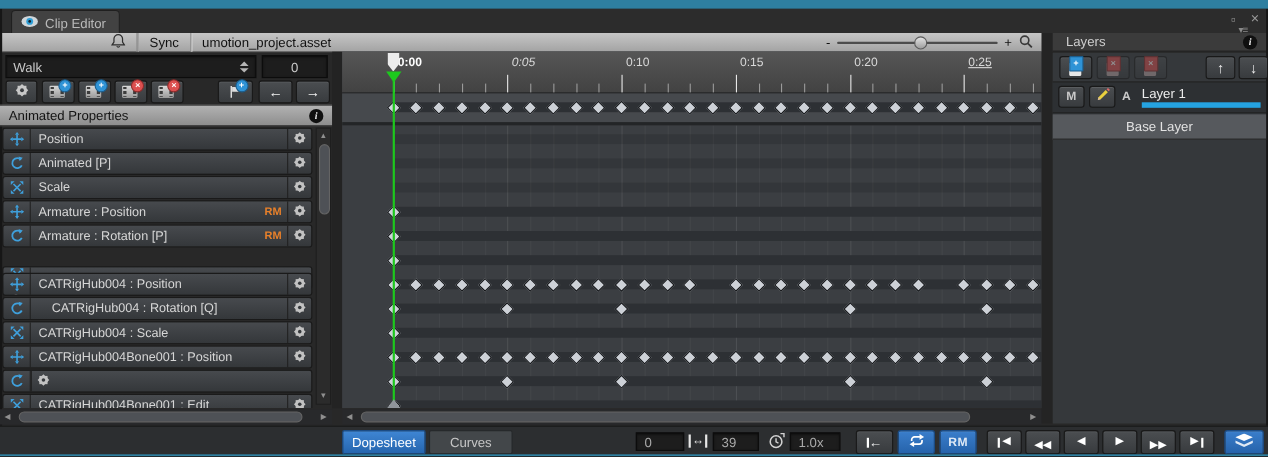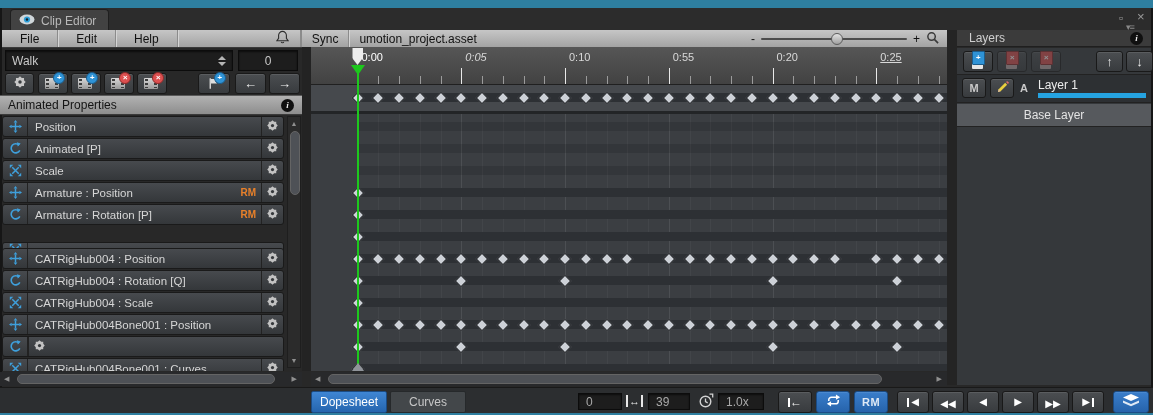--- a/index.html
+++ b/index.html
@@ -64,21 +64,21 @@
   .vsb .sa{position:absolute;left:0;width:100%;text-align:center;color:#8f8f8f;font-size:7px;}
   .vsb-thumb{position:absolute;left:2px;top:14px;width:8px;height:62px;background:#4e5156;border:1px solid #646464;border-radius:6px;}
   .hsb{top:372px;height:14px;background:#28292b;}
   .hsb .sa{position:absolute;top:3px;color:#8f8f8f;font-size:7px;}
   .hsb-thumb{position:absolute;top:2px;height:8px;background:#4e5156;border:1px solid #646464;border-radius:6px;}
   .status{left:0px;top:391px;width:302px;text-align:center;color:#b0b0b0;font-size:12px;}
   
   .tl{left:311px;top:47px;width:636px;height:324px;background:#3b3e42;overflow:hidden;}
   .ruler{position:absolute;left:0;top:0;width:100%;height:38px;background:linear-gradient(#565656,#424242);border-bottom:1px solid #202020;box-sizing:border-box;cursor:pointer;}
   .rlabel{position:absolute;top:4px;font-size:11px;color:#d9d9d9;}
-  .rlabel.first{font-weight:normal;color:#fff;text-align:right;}
+  .rlabel.first{font-weight:bold;color:#fff;text-align:right;}
   .tick{position:absolute;width:1px;}
   .tick.minor{top:29px;height:8px;background:#9b9b9b;}
   .tick.major{top:21px;height:16px;background:#e8e8e8;}
   .summary{position:absolute;left:0;top:38px;width:100%;height:26px;background:#46494d;border-bottom:3px solid #232527;box-sizing:content-box;}
   .dbody{position:absolute;left:0;top:67px;width:100%;height:257px;overflow:hidden;}
   .lane{position:absolute;height:9px;background:#2d3034;}
   .lane.faint{background:rgba(0,0,0,.12);}
   .gridline{position:absolute;top:38px;height:286px;width:1px;background:rgba(255,255,255,.04);}
   .gridline.major{background:rgba(255,255,255,.09);}
   .kf{position:absolute;width:9px;height:9px;background:#cdd1d7;border:1px solid #141619;transform:translate(-50%,-50%) rotate(45deg);box-sizing:border-box;}
@@ -133,25 +133,20 @@
             <circle cx="9" cy="6" r="1.4" fill="#14222c"></circle>
           </svg></span>
       <span>Clip Editor</span>
     </div>
     <div class="abs winctl" style="left:1117px;top:4px;">▫</div>
     <div class="abs winctl" style="left:1135px;top:3px;font-size:13px;">×</div>
     <div class="abs panemenu" style="left:1124px;top:14px;">▾≡</div>
   </div>
 
   <div class="abs menubar">
-    <div id="menu-items" style="display:flex;">
-        <div class="menu-item">File</div>
-        <div class="menu-item">Edit</div>
-        <div class="menu-item">Help</div>
-      </div>
     <div class="mb-spacer"></div>
     <div class="bell-cell">
       <span><svg width="13" height="14" viewBox="0 0 14 15">
             <path d="M7 1.5a4.2 4.2 0 0 1 4.2 4.2v3.2L13 11.5H1L2.8 8.9V5.7A4.2 4.2 0 0 1 7 1.5z" fill="none" stroke="#2e2e2e" stroke-width="1.2"></path>
             <path d="M5.6 12.8a1.5 1.5 0 0 0 2.8 0" fill="none" stroke="#2e2e2e" stroke-width="1.2"></path>
           </svg></span>
     </div>
     <div class="sync-cell">Sync</div>
     <div class="asset-cell">umotion_project.asset</div>
     <div class="zoomer">
@@ -387,21 +382,21 @@
           <span><svg width="13" height="13" viewBox="0 0 16 16">
               <g fill="#c2c2c2">
                 <rect x="3.4" y="3.4" width="9.2" height="9.2"></rect>
                 <rect x="3.4" y="3.4" width="9.2" height="9.2" transform="rotate(45 8 8)"></rect>
                 <circle cx="8" cy="8" r="4.6"></circle>
               </g>
               <circle cx="8" cy="8" r="2" fill="#36393c"></circle>
             </svg></span>
         </button>
       </div>
-      <div class="prow" style="top: 154px;">
+      <div class="prow" style="top: 154px; gap: 12px;">
         <span class="picon">
           <svg width="13" height="13" viewBox="0 0 16 16">
             <path d="M13.3 10.2A5.6 5.6 0 1 1 12.4 3.9" fill="none" stroke="#3fa0dc" stroke-width="2"></path>
             <path d="M9.6.3 14.4 1.8 10.8 5.4z" fill="#3fa0dc"></path>
           </svg>
         </span>
         <span class="plabel">CATRigHub004 : Rotation [Q]</span>
         <button class="pgear">
           <span><svg width="13" height="13" viewBox="0 0 16 16">
               <g fill="#c2c2c2">
@@ -486,21 +481,21 @@
           <svg width="13" height="13" viewBox="0 0 16 16">
             <path d="M4 4 12 12M12 4 4 12" stroke="#3fa0dc" stroke-width="1.8"></path>
             <g fill="#3fa0dc">
               <path d="M1 1h4.2L1 5.2z"></path>
               <path d="M15 1v4.2L10.8 1z"></path>
               <path d="M1 15v-4.2L5.2 15z"></path>
               <path d="M15 15h-4.2L15 10.8z"></path>
             </g>
           </svg>
         </span>
-        <span class="plabel">CATRigHub004Bone001 : Curves</span>
+        <span class="plabel">CATRigHub004Bone001 : Edit</span>
         <button class="pgear">
           <span><svg width="13" height="13" viewBox="0 0 16 16">
               <g fill="#c2c2c2">
                 <rect x="3.4" y="3.4" width="9.2" height="9.2"></rect>
                 <rect x="3.4" y="3.4" width="9.2" height="9.2" transform="rotate(45 8 8)"></rect>
                 <circle cx="8" cy="8" r="4.6"></circle>
               </g>
               <circle cx="8" cy="8" r="2" fill="#36393c"></circle>
             </svg></span>
         </button>
@@ -547,21 +542,21 @@
         <div class="tick minor" style="left: 503px;"></div>
         <div class="tick minor" style="left: 523.75px;"></div>
         <div class="tick minor" style="left: 544.5px;"></div>
         <div class="tick major" style="left: 565.25px;"></div>
         <div class="tick minor" style="left: 586px;"></div>
         <div class="tick minor" style="left: 606.75px;"></div>
         <div class="tick minor" style="left: 627.5px;"></div>
         <div class="rlabel first" style="left: 50.5px;">0:00</div>
         <div class="rlabel" style="left: 154.25px; font-style: italic;">0:05</div>
         <div class="rlabel" style="left: 258px;">0:10</div>
-        <div class="rlabel" style="left: 361.75px;">0:55</div>
+        <div class="rlabel" style="left: 361.75px;">0:15</div>
         <div class="rlabel" style="left: 465.5px;">0:20</div>
         <div class="rlabel" style="left: 569.25px; text-decoration: underline;">0:25</div>
       </div>
     <div id="grid">
         <div class="gridline" style="left: 67.25px;"></div>
         <div class="gridline" style="left: 88px;"></div>
         <div class="gridline" style="left: 108.75px;"></div>
         <div class="gridline" style="left: 129.5px;"></div>
         <div class="gridline major" style="left: 150.25px;"></div>
         <div class="gridline" style="left: 171px;"></div>

